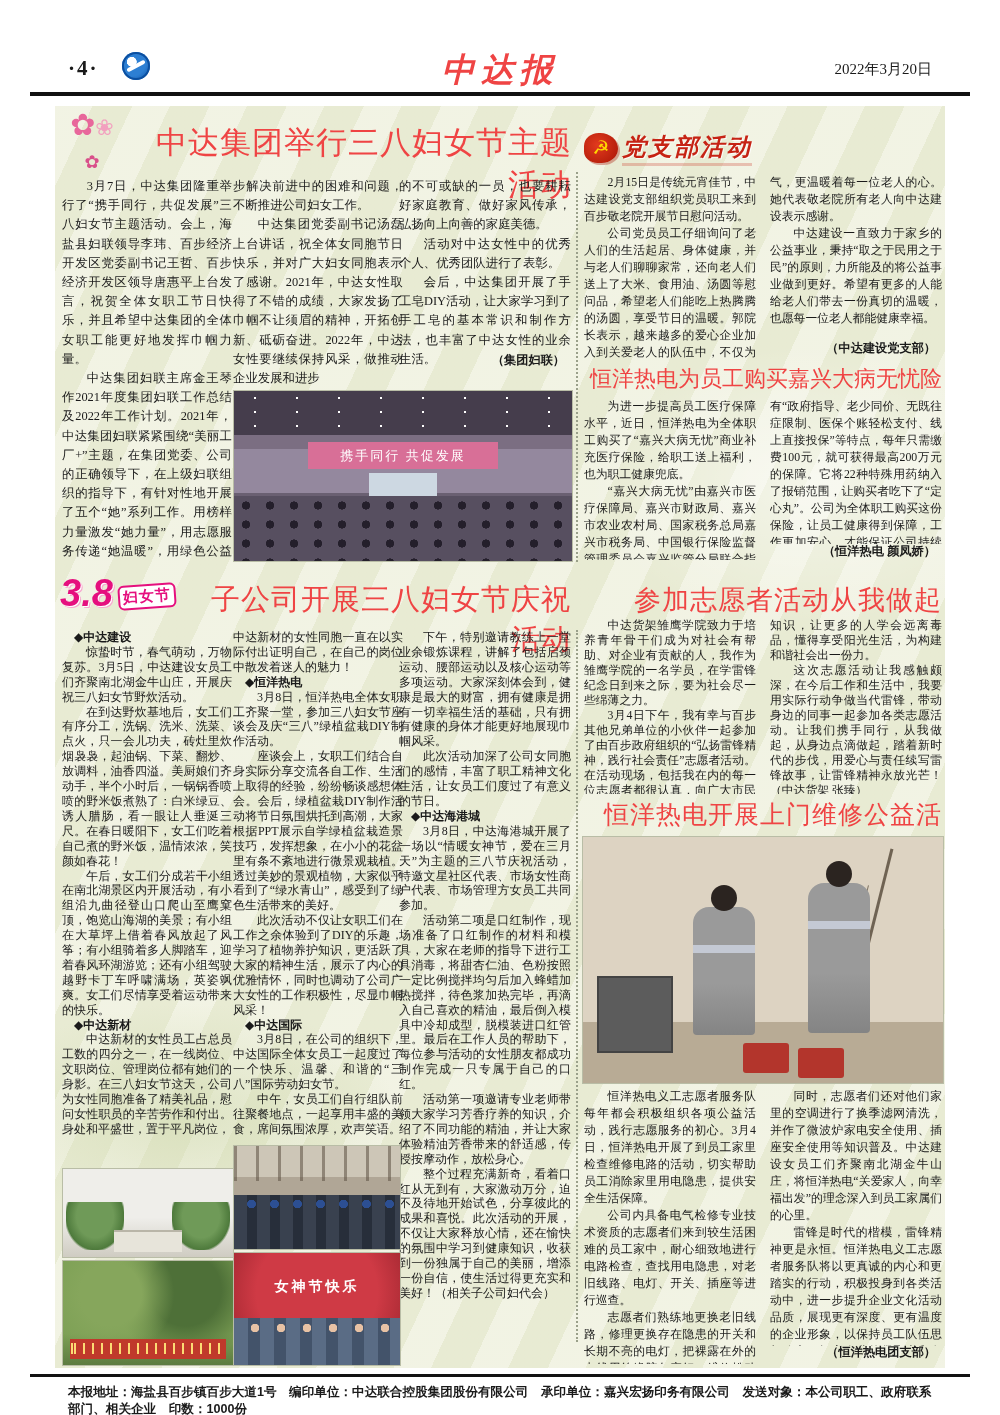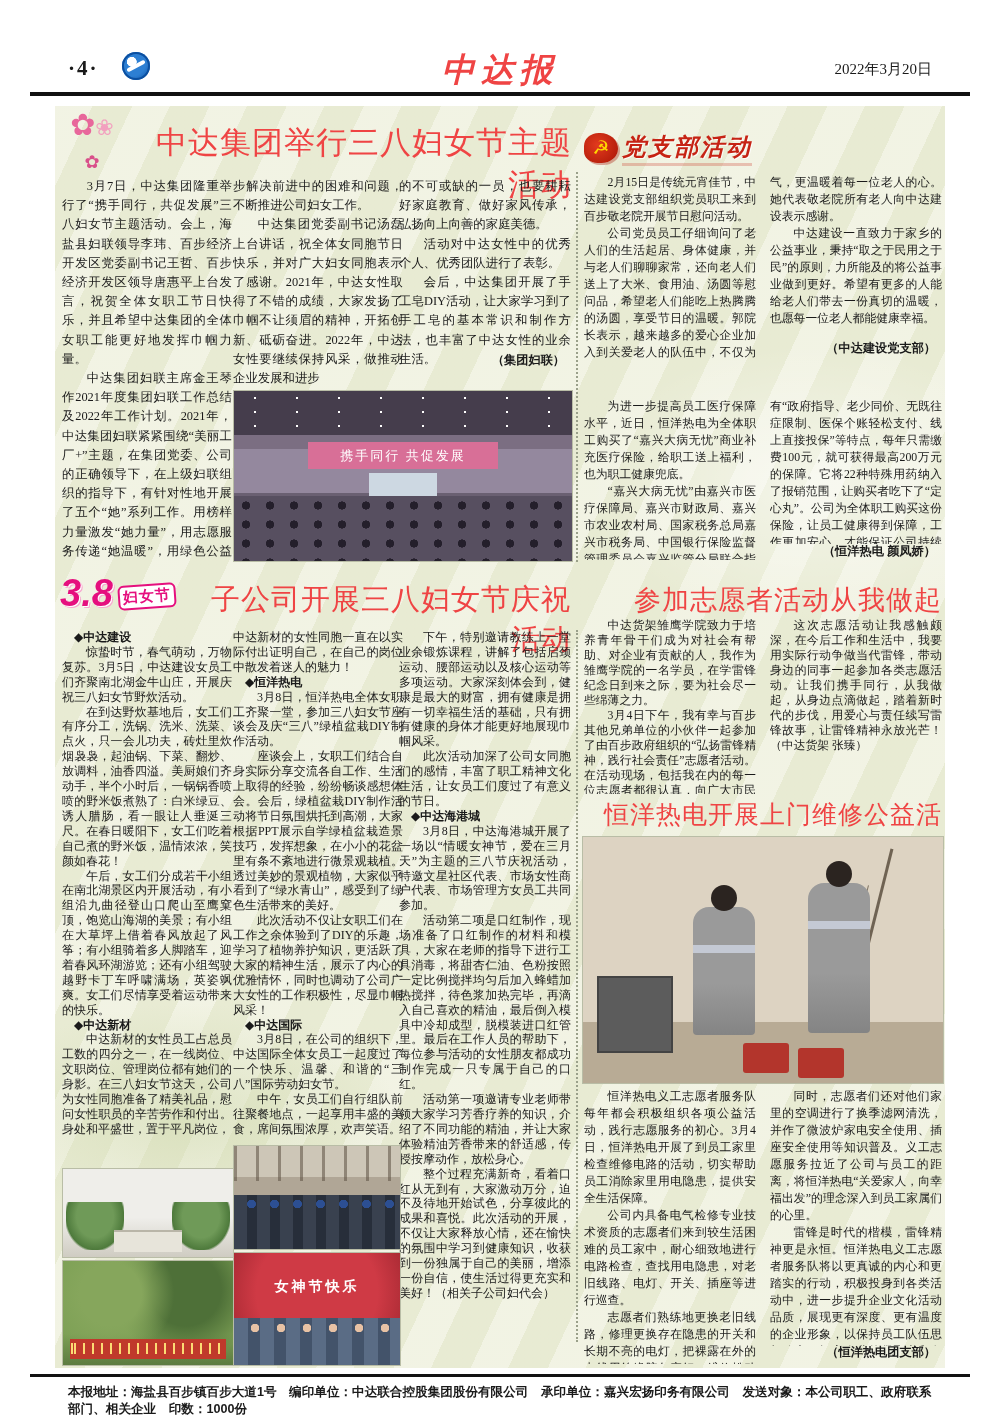--- a/index.html
+++ b/index.html
@@ -213,35 +213,37 @@
   <div class="col rcol" style="left:584px;top:174px;width:172px;height:184px;">
       <p class="para">2月15日是传统元宵佳节，中达建设党支部组织党员职工来到百步敬老院开展节日慰问活动。</p>
       <p class="para">公司党员员工仔细询问了老人们的生活起居、身体健康，并与老人们聊聊家常，还向老人们送上了大米、食用油、汤圆等慰问品，希望老人们能吃上热腾腾的汤圆，享受节日的温暖。郭院长表示，越来越多的爱心企业加入到关爱老人的队伍中，不仅为养老院增添了喜</p>
     </div>
   <div class="col rcol" style="left:770px;top:174px;width:172px;height:168px;">
       <p class="cont">气，更温暖着每一位老人的心。她代表敬老院所有老人向中达建设表示感谢。</p>
       <p class="para">中达建设一直致力于家乡的公益事业，秉持“取之于民用之于民”的原则，力所能及的将公益事业做到更好。希望有更多的人能给老人们带去一份真切的温暖，也愿每一位老人都能健康幸福。</p>
     </div>
   <div class="signoff" style="left:770px;top:340px;width:166px;">（中达建设党支部）</div>
 
+  <div class="headline" style="left:582px;top:364px;width:360px;font-size:22px;letter-spacing:0;">恒洋热电为员工购买嘉兴大病无忧险</div>
   <div class="col rcol" style="left:584px;top:398px;width:172px;height:162px;">
       <p class="para">为进一步提高员工医疗保障水平，近日，恒洋热电为全体职工购买了“嘉兴大病无忧”商业补充医疗保险，给职工送上福利，也为职工健康兜底。</p>
       <p class="para">“嘉兴大病无忧”由嘉兴市医疗保障局、嘉兴市财政局、嘉兴市农业农村局、国家税务总局嘉兴市税务局、中国银行保险监督管理委员会嘉兴监管分局联合指导。它具</p>
     </div>
   <div class="col rcol" style="left:770px;top:398px;width:172px;height:146px;">
       <p class="cont">有“政府指导、老少同价、无既往症限制、医保个账轻松支付、线上直接投保”等特点，每年只需缴费100元，就可获得最高200万元的保障。它将22种特殊用药纳入了报销范围，让购买者吃下了“定心丸”。公司为全体职工购买这份保险，让员工健康得到保障，工作更加安心，才能保证公司持续发展。</p>
     </div>
   <div class="signoff" style="left:770px;top:543px;width:166px;">（恒洋热电 颜凤娇）</div>
 
   <div class="headline" style="left:582px;top:582px;width:360px;font-size:27px;">参加志愿者活动从我做起</div>
   <div class="col rcol tight" style="left:584px;top:618px;width:172px;height:176px;">
       <p class="para">中达货架雏鹰学院致力于培养青年骨干们成为对社会有帮助、对企业有贡献的人，我作为雏鹰学院的一名学员，在学雷锋纪念日到来之际，要为社会尽一些绵薄之力。</p>
       <p class="para">3月4日下午，我有幸与百步其他兄弟单位的小伙伴一起参加了由百步政府组织的“弘扬雷锋精神，践行社会责任”志愿者活动。在活动现场，包括我在内的每一位志愿者都很认真，向广大市民宣传禁毒</p>
     </div>
   <div class="col rcol tight" style="left:770px;top:618px;width:172px;height:176px;">
+      <p class="cont">知识，让更多的人学会远离毒品，懂得享受阳光生活，为构建和谐社会出一份力。</p>
       <p class="para">这次志愿活动让我感触颇深，在今后工作和生活中，我要用实际行动争做当代雷锋，带动身边的同事一起参加各类志愿活动。让我们携手同行，从我做起，从身边点滴做起，踏着新时代的步伐，用爱心与责任续写雷锋故事，让雷锋精神永放光芒！　（中达货架 张臻）</p>
     </div>
 
   <div class="headline" style="left:582px;top:798px;width:360px;font-size:25px;">恒洋热电开展上门维修公益活动</div>
   <div class="photo ph-repair" style="left:582px;top:836px;width:360px;height:246px;">
     <div class="crack"></div>
     <div class="panel"></div>
     <div class="worker" style="left:110px;top:70px;">
         <div class="stripe"></div>
       </div>
@@ -250,20 +252,20 @@
       </div>
     <div class="bag" style="left:160px;"></div>
     <div class="bag" style="left:215px;bottom:2%;"></div>
   </div>
   <div class="col r6col" style="left:584px;top:1088px;width:172px;height:276px;">
       <p class="para">恒洋热电义工志愿者服务队每年都会积极组织各项公益活动，践行志愿服务的初心。3月4日，恒洋热电开展了到员工家里检查维修电路的活动，切实帮助员工消除家里用电隐患，提供安全生活保障。</p>
       <p class="para">公司内具备电气检修专业技术资质的志愿者们来到较生活困难的员工家中，耐心细致地进行电路检查，查找用电隐患，对老旧线路、电灯、开关、插座等进行巡查。</p>
       <p class="para">志愿者们熟练地更换老旧线路，修理更换存在隐患的开关和长期不亮的电灯，把裸露在外的电线用绝缘胶包裹好，维修松动的电源闸盒，竭尽所能确保安全用电。</p>
     </div>
   <div class="col r6col" style="left:770px;top:1088px;width:172px;height:258px;">
-      <p class="para">同时，志愿者们还对他们家里的空调进行了换季滤网清洗，并作了微波炉家电安全使用、插座安全使用等知识普及。义工志愿服务拉近了公司与员工的距离，将恒洋热电“关爱家人，向幸福出发”的理念深入到员工家属们的心里。</p>
+      <p class="para">同时，志愿者们还对他们家里的空调进行了换季滤网清洗，并作了微波炉家电安全使用、插座安全使用等知识普及。中达建设女员工们齐聚南北湖金牛山庄，将恒洋热电“关爱家人，向幸福出发”的理念深入到员工家属们的心里。</p>
       <p class="para">雷锋是时代的楷模，雷锋精神更是永恒。恒洋热电义工志愿者服务队将以更真诚的内心和更踏实的行动，积极投身到各类活动中，进一步提升企业文化活动品质，展现更有深度、更有温度的企业形象，以保持员工队伍思想稳定，提高企业的凝聚力和向心力。</p>
     </div>
   <div class="signoff" style="left:770px;top:1344px;width:166px;">（恒洋热电团支部）</div>
 
   <div class="ftr-rule"></div>
   <div class="ftr-text">本报地址：海盐县百步镇百步大道1号　编印单位：中达联合控股集团股份有限公司　承印单位：嘉兴宏扬印务有限公司　发送对象：本公司职工、政府联系部门、相关企业　印数：1000份</div>
 </div>
 
 </body></html>

